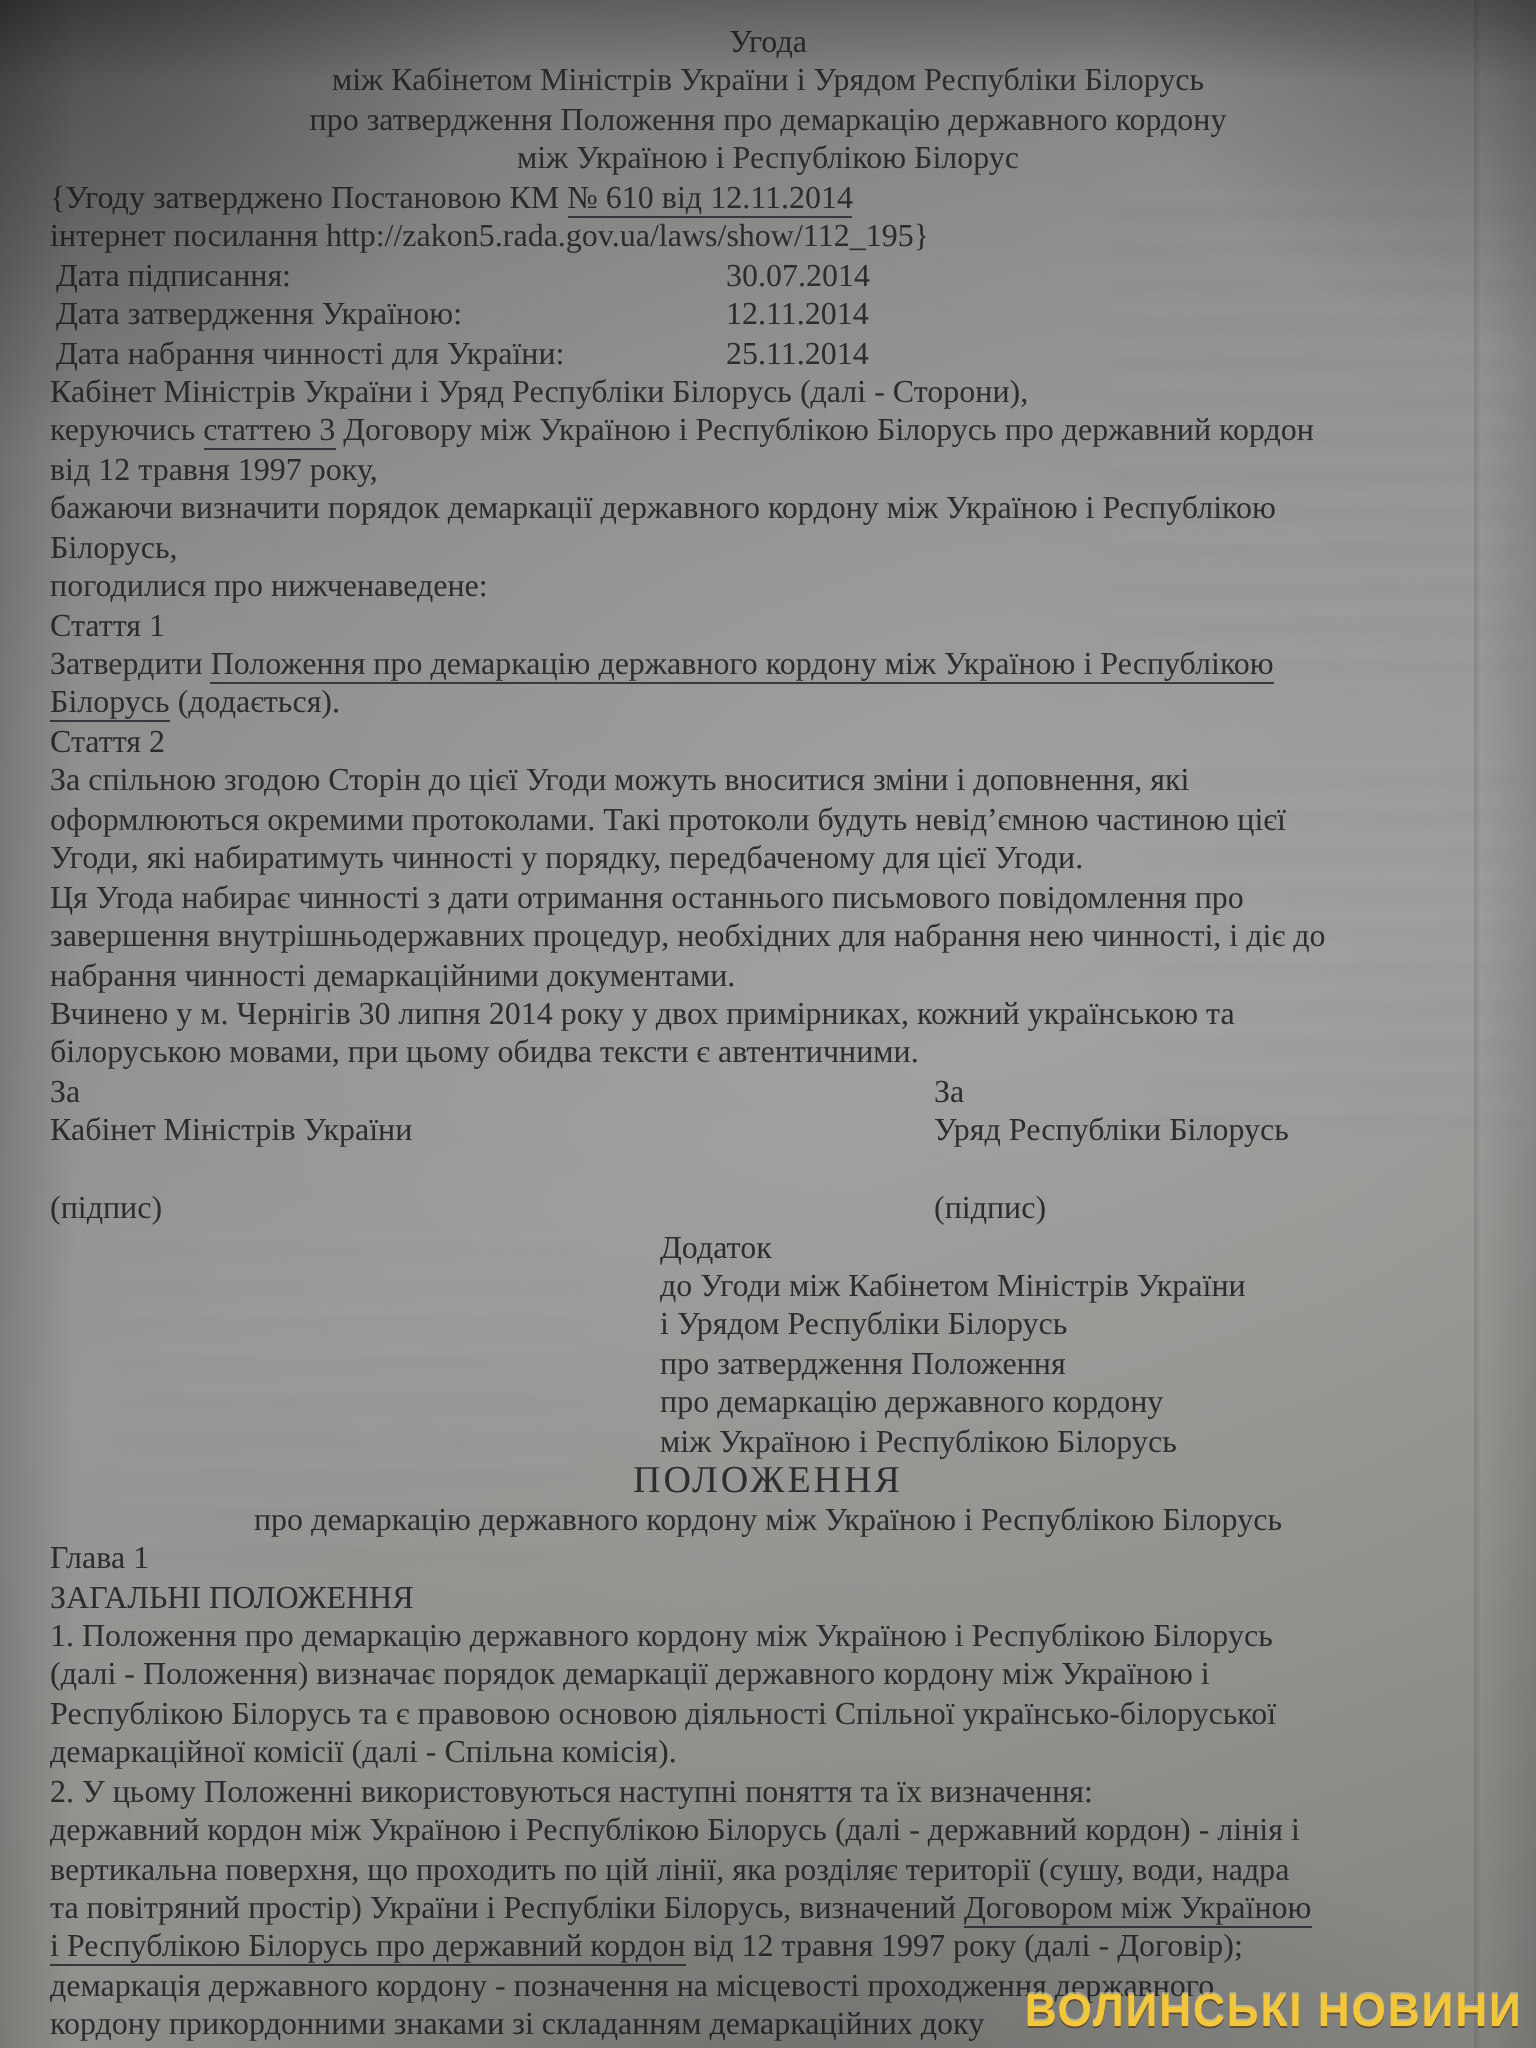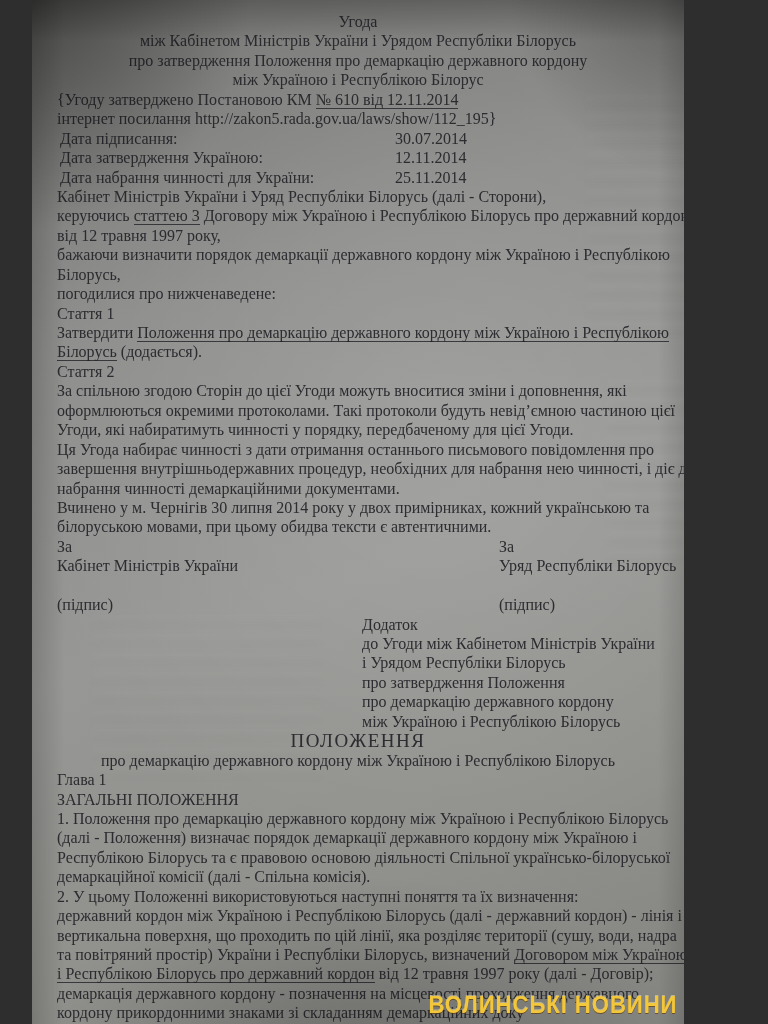--- a/index.html
+++ b/index.html
@@ -1,24 +1,23 @@
 <!DOCTYPE html>
 <html lang="uk"><head>
 <meta charset="utf-8">
 <style>
   html,body{margin:0;padding:0;background:#2e2e2e;}
   .photo{
     position:relative;
-    width:652px;height:1024px;
+    width:768px;height:1024px;
     overflow:hidden;
     font-family:"Liberation Serif","DejaVu Serif",serif;
     background:
       radial-gradient(120% 80% at 62% 42%, rgba(255,255,255,0.12), rgba(255,255,255,0) 55%),
       linear-gradient(160deg,#767674 0%,#8d8d8b 28%,#979795 55%,#90908c 80%,#838380 100%);
-    margin-left: 32px;
   }
   .doc{
     position:absolute;top:12px;left:0;right:0;
     filter:blur(0.25px);
   }
   .line{
     position:relative;
     height:19.45px;line-height:19.45px;
     padding-left:25px;
     white-space:nowrap;

